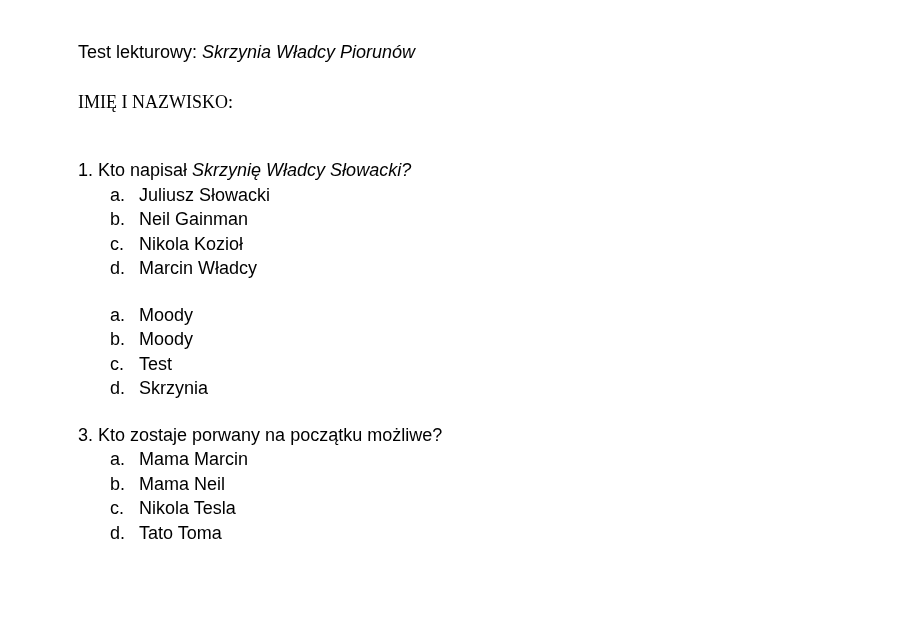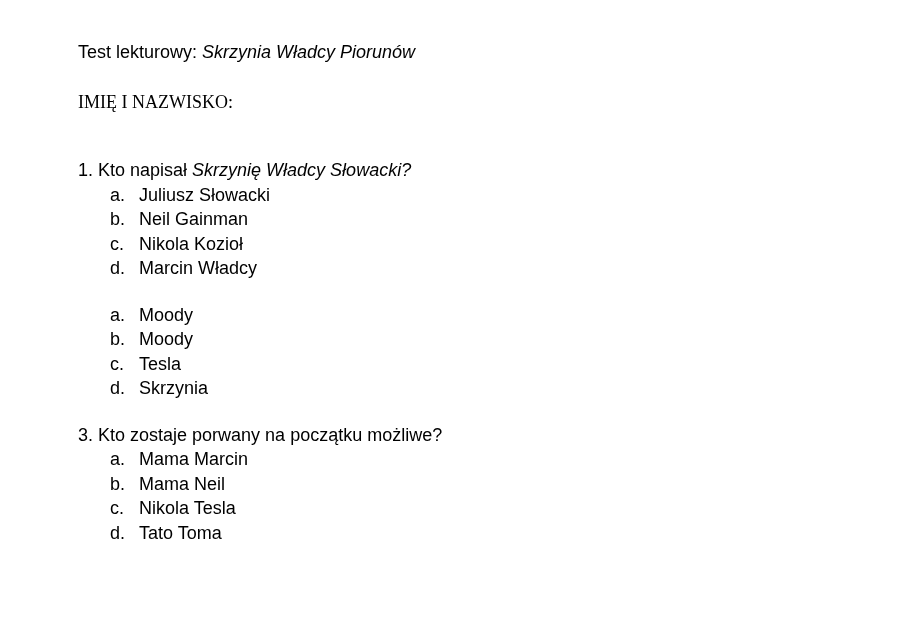--- a/index.html
+++ b/index.html
@@ -73,21 +73,21 @@
     <div class="option">
       <span class="opt-letter">a.</span>
       <span class="opt-text">Moody</span>
     </div>
     <div class="option">
       <span class="opt-letter">b.</span>
       <span class="opt-text">Moody</span>
     </div>
     <div class="option">
       <span class="opt-letter">c.</span>
-      <span class="opt-text">Tesla</span>
+      <span class="opt-text">Test</span>
     </div>
     <div class="option">
       <span class="opt-letter">d.</span>
       <span class="opt-text">Skrzynia</span>
     </div>
   </section>
 
   <section class="question">
     <p class="q-text"><span class="q-num">3.</span><span>Kto zostaje porwany na początku możliwe?</span><em></em></p>
     <div class="option">

